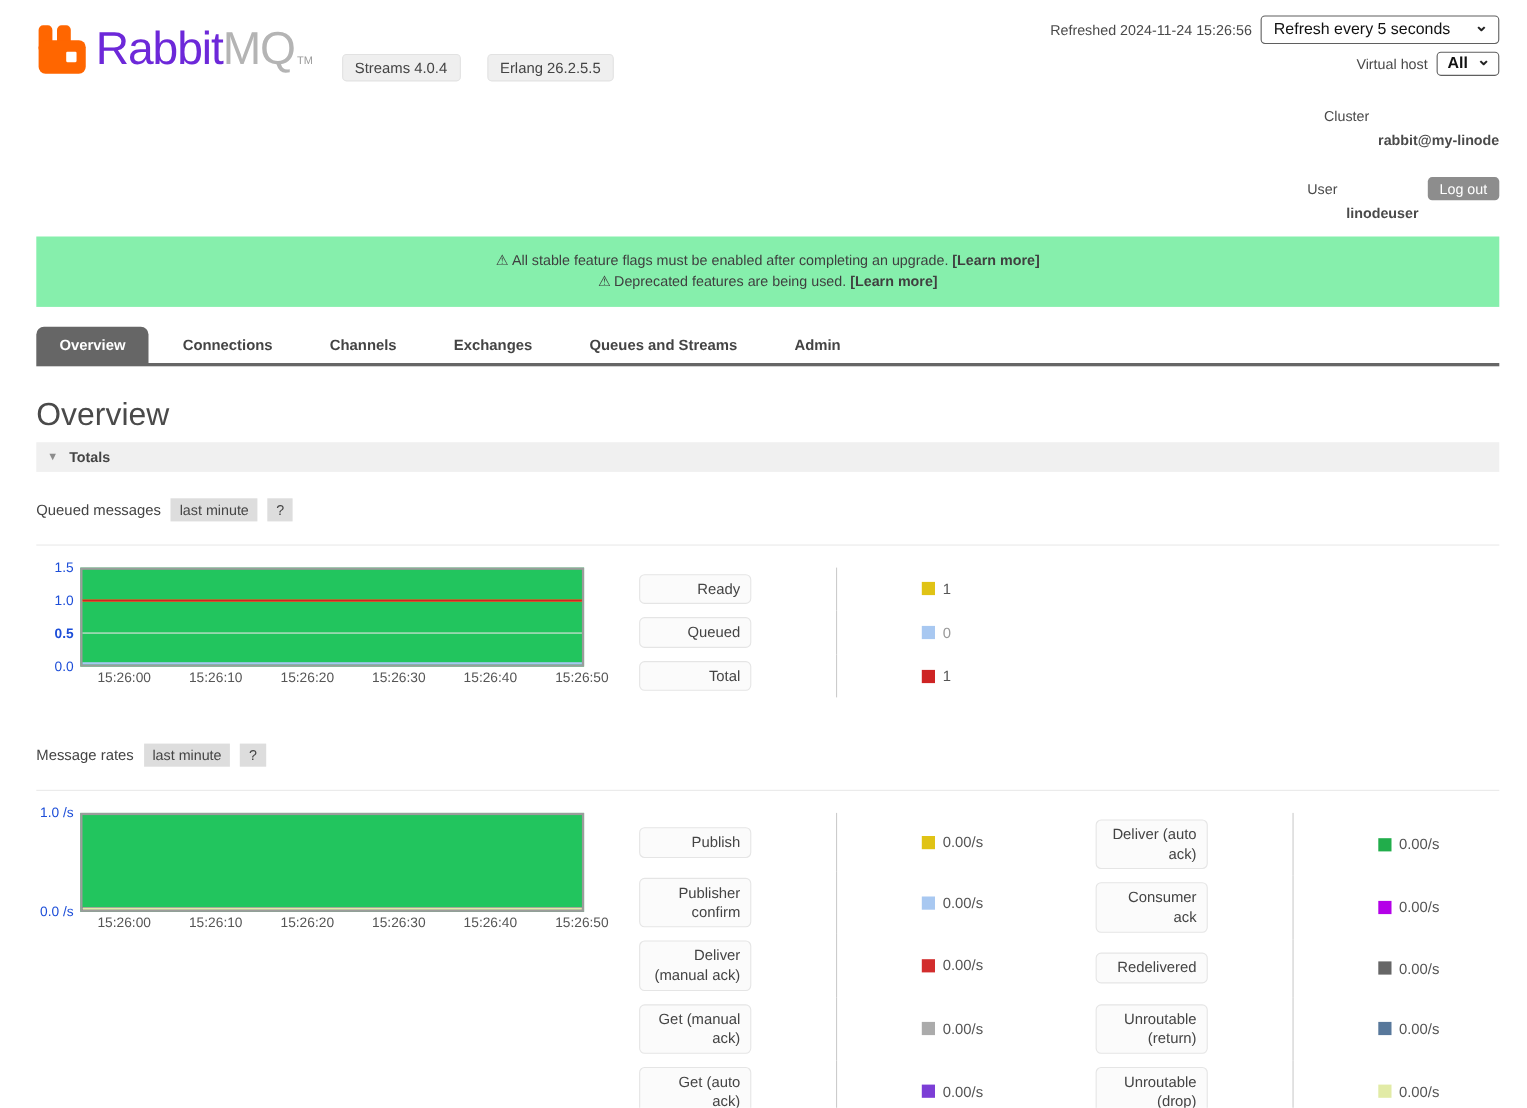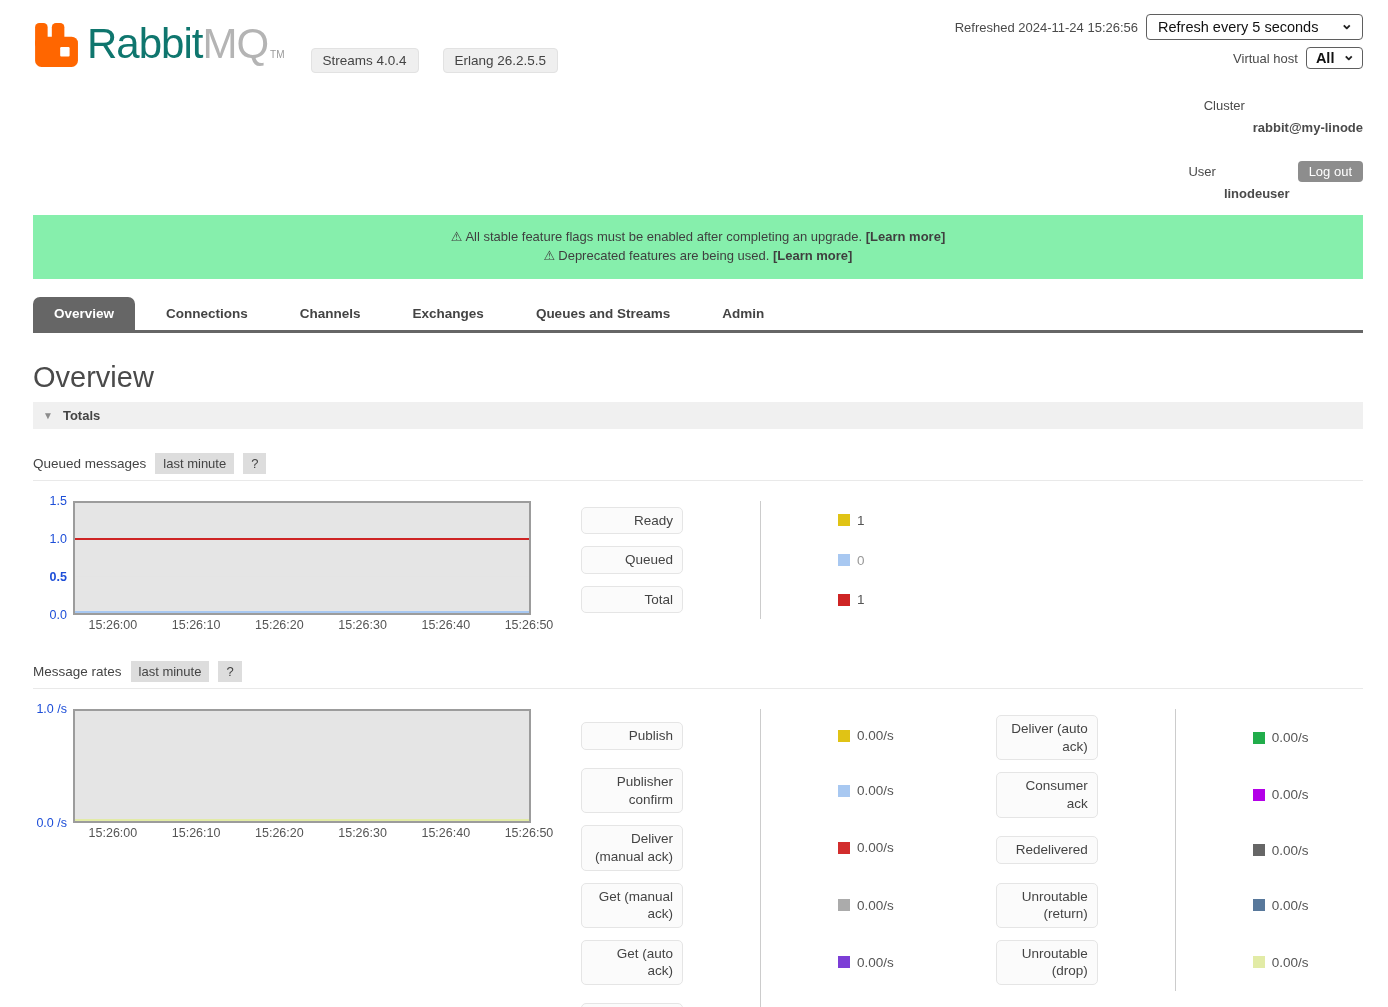--- a/index.html
+++ b/index.html
@@ -10,21 +10,21 @@
     font-size:13px; color:#444;
   }
   #app { padding:14px 25px 0 33px; }
 
   
   .header { display:flex; justify-content:space-between; align-items:flex-start; }
   .logo-area { display:flex; align-items:flex-end; padding-top:8px; }
   .logo { display:flex; align-items:flex-start; }
   .logo svg { width:46px; height:46px; margin-right:8px; }
   .brand { font-size:42px; line-height:44px; letter-spacing:-1px; }
-  .brand .rabbit { color:#0f766e; }
+  .brand .rabbit { color:#6d28d9; }
   .brand .mq { color:#b4b4b4; }
   .brand .tm { font-size:10px; color:#9a9a9a; letter-spacing:0; vertical-align:baseline; margin-left:2px; }
   .version-badges { display:flex; gap:24px; margin-left:26px; margin-bottom:4px; }
   .badge-pill { background:#efefef; border:1px solid #e2e2e2; border-radius:4px; padding:4px 11px; color:#444; font-size:13.5px; white-space:nowrap; }
 
   .header-right { display:flex; flex-direction:column; align-items:flex-end; gap:7px; font-size:13px; color:#4a4a4a; }
   .hr-row { display:flex; align-items:center; gap:8px; }
   .select-box { display:inline-flex; align-items:center; gap:22px; background:#fff; border:1px solid #5f5f5f; border-radius:4px; padding:4px 9px 4px 11px; font-size:14.5px; color:#111; cursor:pointer; }
   .select-box.small { gap:8px; padding:2px 7px 2px 9px; font-weight:bold; }
   .chev { font-size:15px; font-weight:bold; line-height:10px; position:relative; top:-3px; color:#222; }
@@ -40,32 +40,32 @@
   .tabs { margin-top:18px; display:flex; gap:10px; border-bottom:3px solid #666; }
   .tab { padding:9px 21px; font-weight:bold; color:#444; font-size:13.5px; cursor:pointer; white-space:nowrap; }
   .tab.active { background:#666; color:#fff; border-radius:7px 7px 0 0; }
 
   
   h1.page-title { margin-top:28px; font-size:29px; font-weight:400; color:#4a4a4a; }
   .totals-bar { margin-top:8px; background:#f0f0f0; padding:6px 10px; display:flex; align-items:center; gap:10px; }
   .tri { color:#8c8c8c; font-size:10px; }
   .totals-label { font-weight:bold; color:#444; }
 
-  .section-head { display:flex; align-items:center; gap:9px; padding-bottom:6px; border-bottom:1px solid #e9e9e9; }
+  .section-head { display:flex; align-items:center; gap:9px; padding-bottom:21px; border-bottom:1px solid #e9e9e9; }
   .section-head.first { margin-top:24px; }
   .section-head.later { margin-top:42px; }
   .section-title { font-size:13.5px; color:#444; }
   .mini-badge { background:#ddd; color:#444; padding:3px 8px; font-size:13px; cursor:pointer; }
 
   
   .chart-flex { display:flex; align-items:flex-start; margin-top:20px; }
   .chart-wrap { display:flex; }
   .chart-yaxis { width:40px; position:relative; flex:none; }
   .chart-yaxis .ytick { position:absolute; right:6px; transform:translateY(-50%); font-size:12.5px; color:#1d4ed8; white-space:nowrap; }
-  .chart-plot { position:relative; width:458px; height:114px; border:2px solid #9c9c9c; background:#e5e5e5; flex:none; }
+  .chart-plot { position:relative; width:458px; height:90px; border:2px solid #9c9c9c; background:#22c55e; flex:none; }
   .gridline { position:absolute; left:0; right:0; height:1px; background:#e4e4e4; }
   .series-line { position:absolute; left:0; right:0; height:2px; }
   .chart-xaxis { position:absolute; top:100%; left:0; right:0; height:18px; }
   .chart-xaxis .xtick { position:absolute; top:5px; transform:translateX(-50%); font-size:12.5px; color:#555; white-space:nowrap; }
 
   
   .legend { margin-left:50px; }
   .legend-row { display:grid; grid-template-columns:102px 13px 1px 13px auto; align-items:center;gap:32px; }
   .legend .legend-row + .legend-row { margin-top:0; }
   .legend-divider { background:#ccc; width:1px; height:100%; grid-column:3; }

